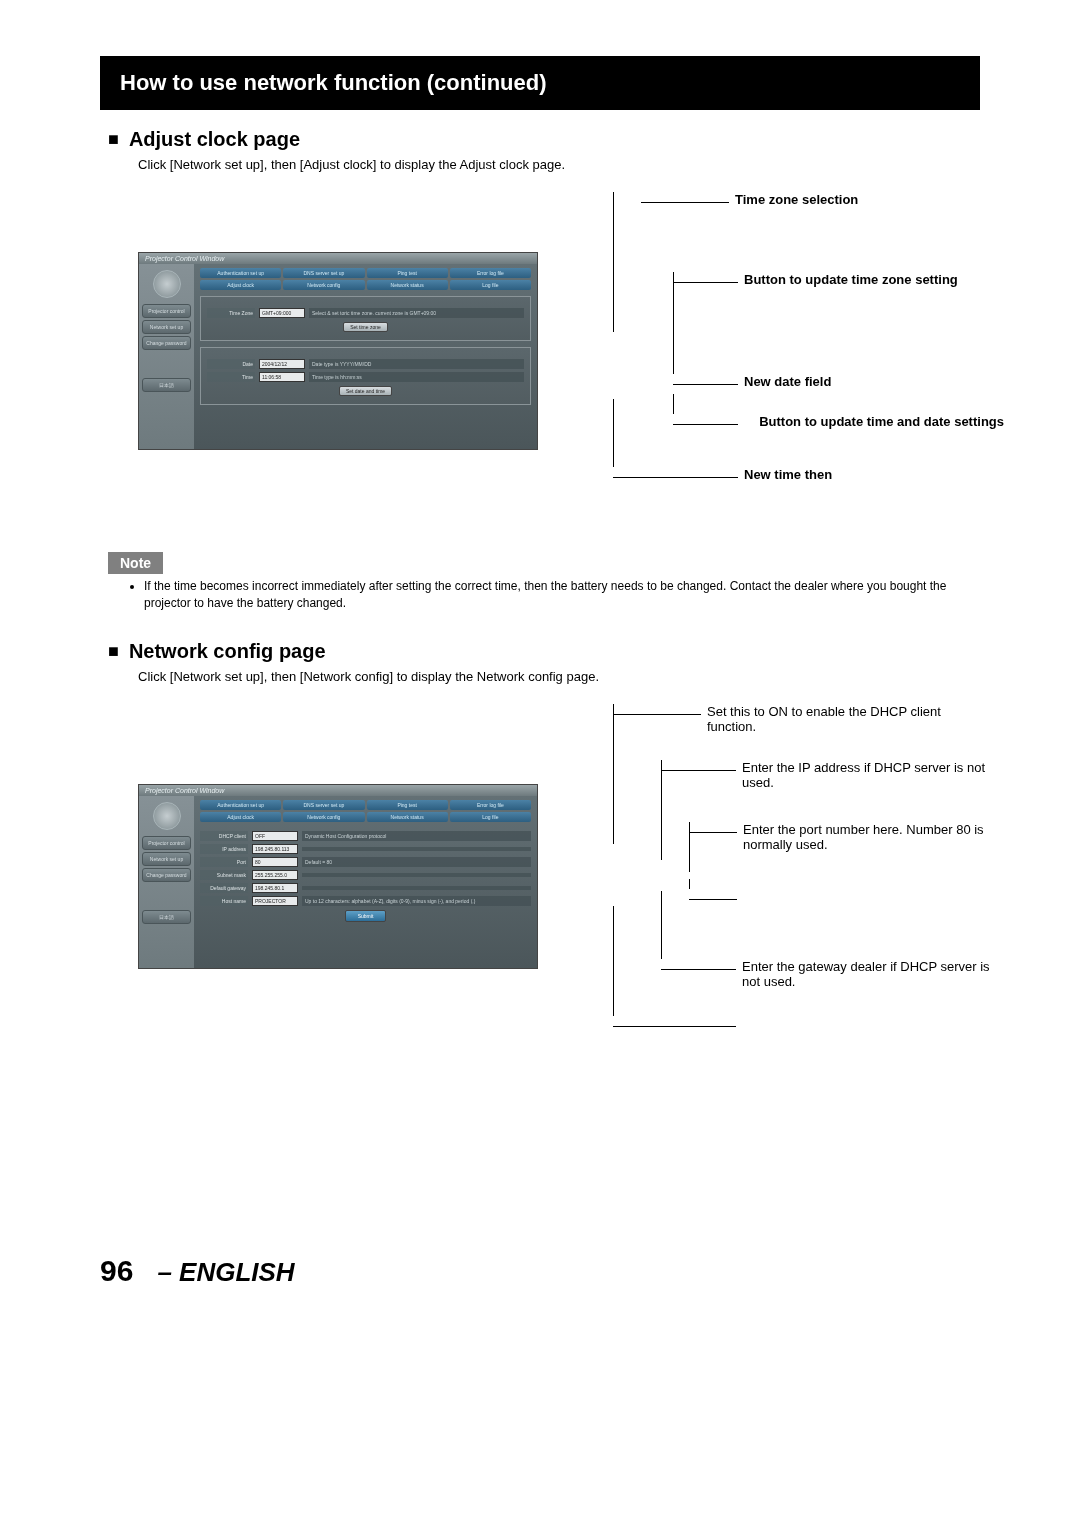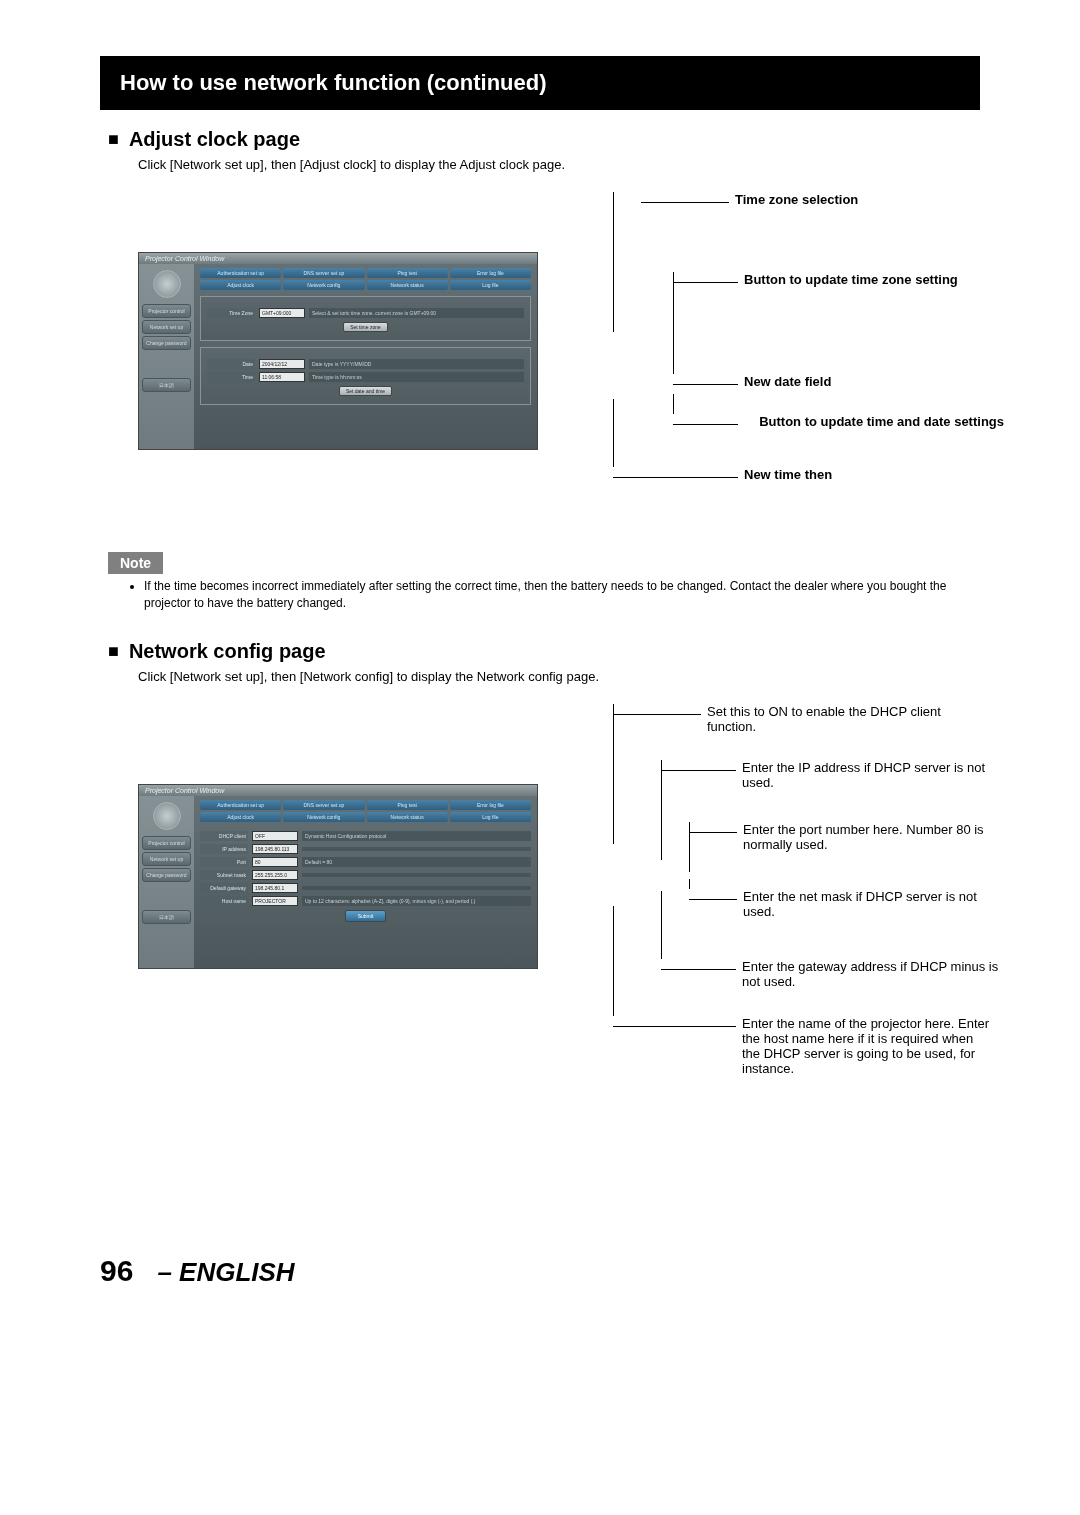--- a/index.html
+++ b/index.html
@@ -319,31 +319,29 @@
       <div class="label" style="width:260px;">Enter the IP address if DHCP server is not used.</div>
     </div>
     <div class="annot" style="top:118px;left:76px;">
       <div class="tick" style="height:50px;"></div>
       <div class="line" style="width:48px;"></div>
       <div class="label" style="width:255px;">Enter the port number here. Number 80 is normally used.</div>
     </div>
     <div class="annot" style="top:185px;left:76px;">
       <div class="tick" style="height:10px;top:-10px;"></div>
       <div class="line" style="width:48px;"></div>
-      <div class="label" style="width:260px;">Enter the net mask if DHCP server is not used.</div>
     </div>
     <div class="annot" style="top:255px;left:48px;">
       <div class="tick" style="height:68px;top:-68px;"></div>
       <div class="line" style="width:75px;"></div>
-      <div class="label" style="width:260px;">Enter the gateway address if DHCP minus is not used.</div>
+      <div class="label" style="width:260px;">Enter the gateway dealer if DHCP server is not used.</div>
     </div>
     <div class="annot" style="top:312px;">
       <div class="tick" style="height:110px;top:-110px;"></div>
       <div class="line" style="width:123px;"></div>
-      <div class="label" style="width:250px;">Enter the name of the projector here. Enter the host name here if it is required when the DHCP server is going to be used, for instance.</div>
     </div>
   </div>
 
   <div class="proj-window" style="top:80px;">
     <div class="proj-title">Projector Control Window</div>
     <div class="proj-body">
       <div class="proj-side">
         <div class="proj-logo"></div>
         <div class="side-btn">Projector control</div>
         <div class="side-btn">Network set up</div>

